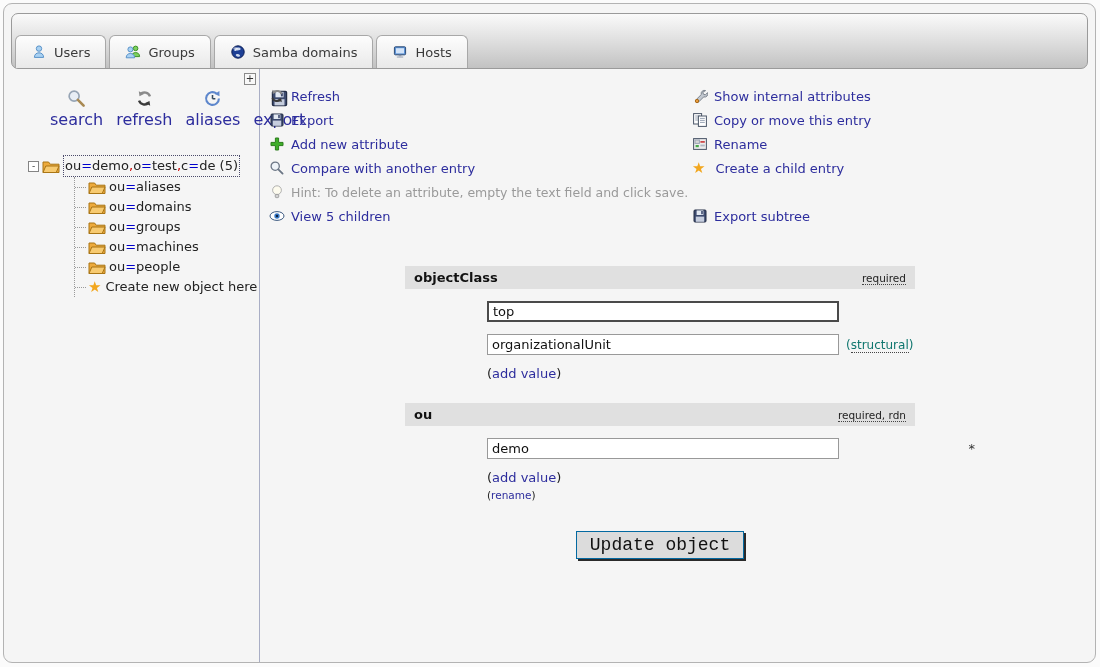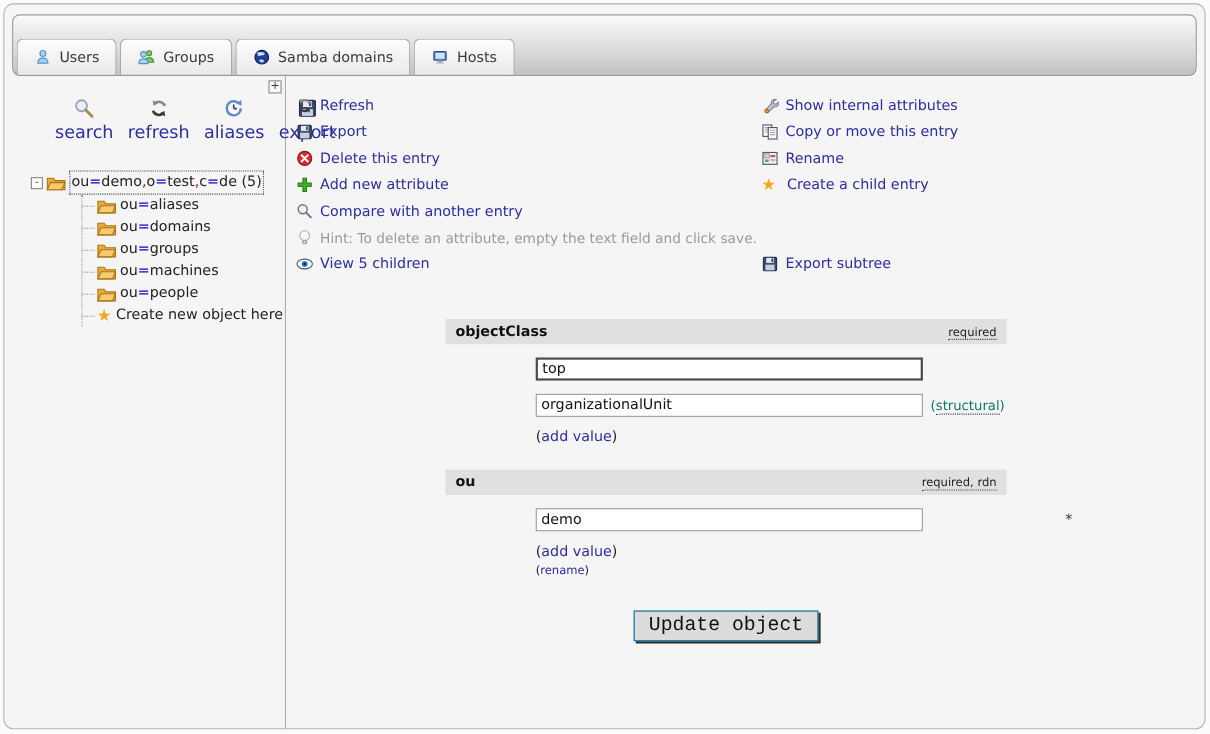--- a/index.html
+++ b/index.html
@@ -241,27 +241,20 @@
             <svg viewBox="0 0 16 16">
                 <rect x="2" y="2" width="12" height="12" rx="1" fill="#3c4a6e" stroke="#222c44"></rect>
                 <rect x="4.6" y="2.4" width="6.8" height="4.6" fill="#e3e9f2"></rect>
                 <rect x="9.2" y="3" width="1.6" height="3.2" fill="#3c4a6e"></rect>
                 <rect x="3.8" y="8.6" width="8.4" height="5.2" fill="#c6cede"></rect>
               </svg>
             <a class="act">Export</a>
           </div>
           <div class="arow">
             <svg viewBox="0 0 16 16">
-                <circle cx="8" cy="8" r="6.4" fill="#d42a2a" stroke="#8c1414"></circle>
-                <path d="M5.2 5.2l5.6 5.6M10.8 5.2l-5.6 5.6" stroke="#fff" stroke-width="1.8" stroke-linecap="round"></path>
-              </svg>
-            <a class="act">Delete this entry</a>
-          </div>
-          <div class="arow">
-            <svg viewBox="0 0 16 16">
                 <path d="M6.4 2h3.2v4.4H14v3.2H9.6V14H6.4V9.6H2V6.4h4.4z" fill="#3fae2a" stroke="#2c7d1d"></path>
               </svg>
             <a class="act">Add new attribute</a>
           </div>
           <div class="arow">
             <svg viewBox="0 0 16 16">
                 <circle cx="6.2" cy="6.2" r="4.1" fill="#eef3f8" stroke="#6b7685" stroke-width="1.3"></circle>
                 <line x1="9.3" y1="9.3" x2="13.6" y2="13.6" stroke="#6b7685" stroke-width="1.8" stroke-linecap="round"></line>
               </svg>
             <a class="act">Compare with another entry</a>

